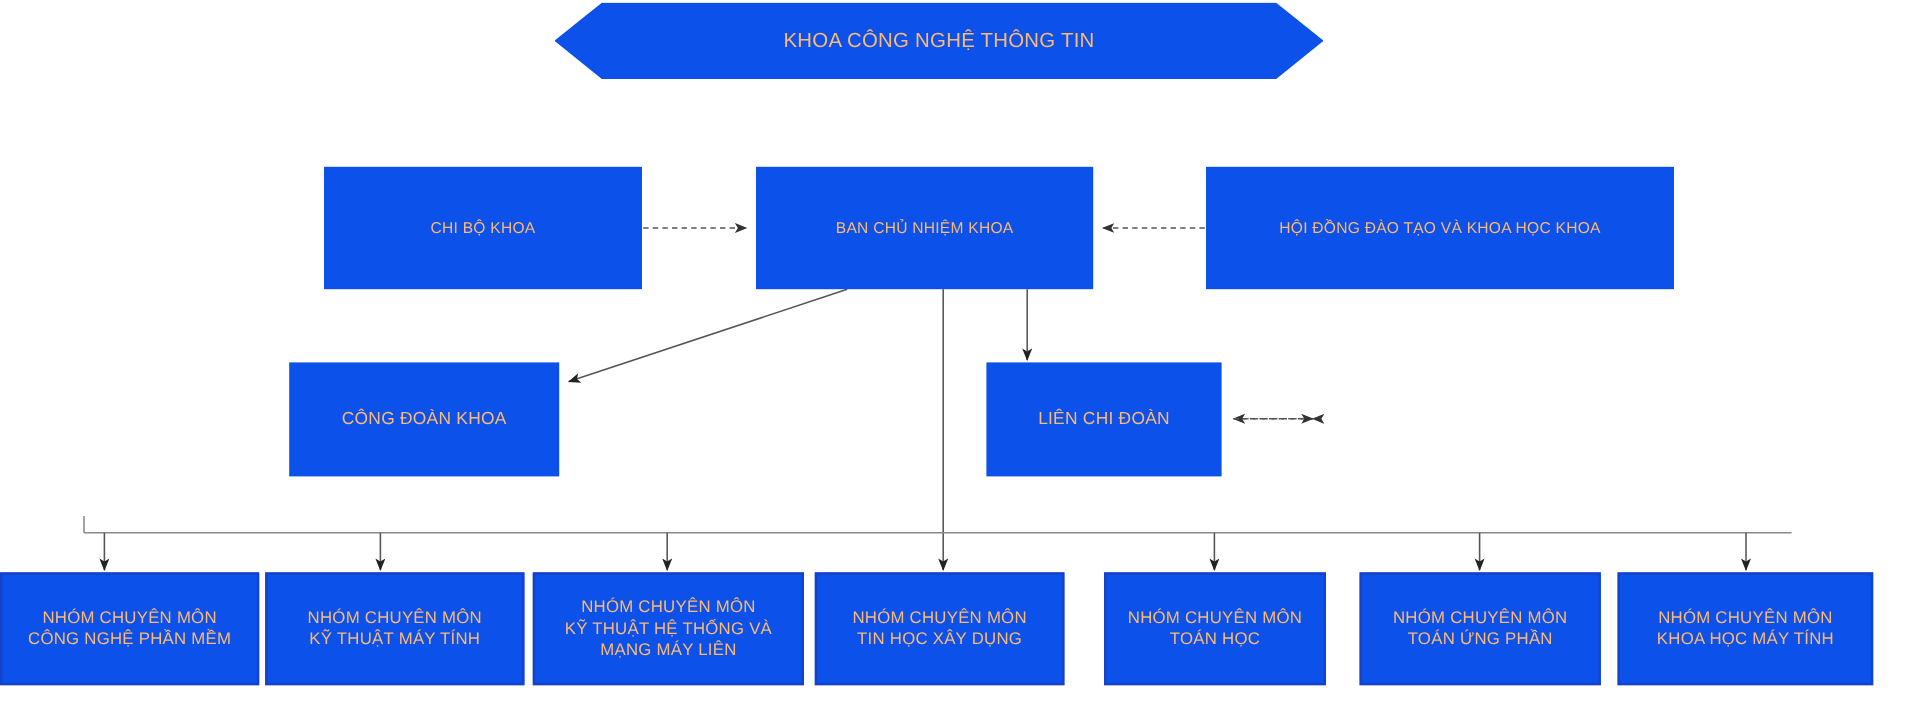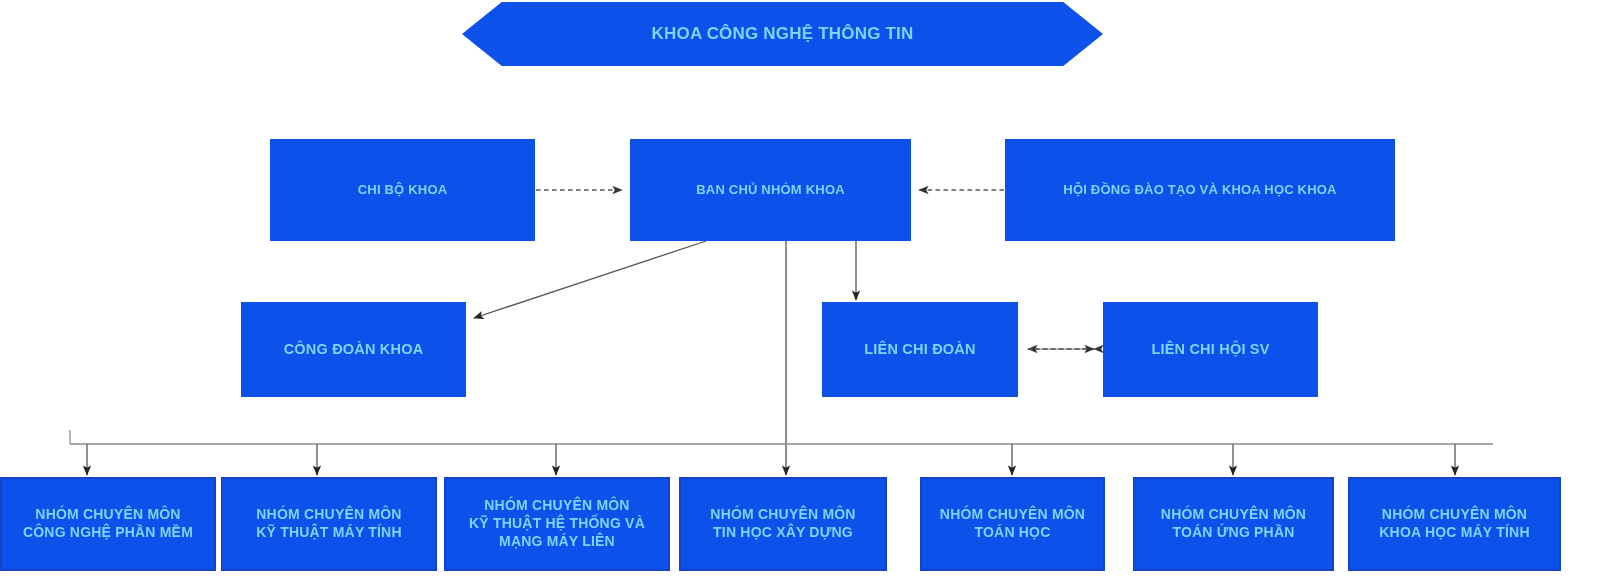--- a/index.html
+++ b/index.html
@@ -21,26 +21,26 @@
     position: absolute;
     left: 0;
     top: 0;
     width: 1601px;
     height: 584px;
     pointer-events: none;
   }
   .node {
     position: absolute;
     background: #0b51ea;
-    color: #7dd3fc;
+    color: #fdba74;
     display: flex;
     align-items: center;
     justify-content: center;
     text-align: center;
-    font-weight: bold;
+    font-weight: normal;
     letter-spacing: 0.2px;
     line-height: 1.28;
     box-sizing: border-box;
   }
   .node-banner {
     left: 462px;
     top: 2px;
     width: 641px;
     height: 64px;
     font-size: 17px;
@@ -121,34 +121,31 @@
   </svg>
 
   <div class="node node-banner">
     <span>KHOA CÔNG NGHỆ THÔNG TIN</span>
   </div>
 
   <div class="node node-mid node-chibo">
     <span>CHI BỘ KHOA</span>
   </div>
   <div class="node node-mid node-ban">
-    <span>BAN CHỦ NHÓM KHOA</span>
+    <span>BAN CHỦ NHIỆM KHOA</span>
   </div>
   <div class="node node-mid node-hoidong">
     <span>HỘI ĐỒNG ĐÀO TẠO VÀ KHOA HỌC KHOA</span>
   </div>
 
   <div class="node node-lienchi">
     <span>LIÊN CHI ĐOÀN</span>
   </div>
   <div class="node node-congdoan">
     <span>CÔNG ĐOÀN KHOA</span>
-  </div>
-  <div class="node node-hoisv">
-    <span>LIÊN CHI HỘI SV</span>
   </div>
 
   <div class="node node-leaf" style="left:0px; width:216px;">
     <div>
       <span class="leaf-label">NHÓM CHUYÊN MÔN</span>
       <span class="leaf-label">CÔNG NGHỆ PHẦN MỀM</span>
     </div>
   </div>
 
   <div class="node node-leaf" style="left:221px; width:216px;">
@@ -162,21 +159,21 @@
     <div>
       <span class="leaf-label">NHÓM CHUYÊN MÔN</span>
       <span class="leaf-label">KỸ THUẬT HỆ THỐNG VÀ</span>
       <span class="leaf-label">MẠNG MÁY LIÊN</span>
     </div>
   </div>
 
   <div class="node node-leaf" style="left:679px; width:208px;">
     <div>
       <span class="leaf-label">NHÓM CHUYÊN MÔN</span>
-      <span class="leaf-label">TIN HỌC XÂY DỰNG</span>
+      <span class="leaf-label">TIN HỌC XÂY DỤNG</span>
     </div>
   </div>
 
   <div class="node node-leaf" style="left:920px; width:185px;">
     <div>
       <span class="leaf-label">NHÓM CHUYÊN MÔN</span>
       <span class="leaf-label">TOÁN HỌC</span>
     </div>
   </div>
 

